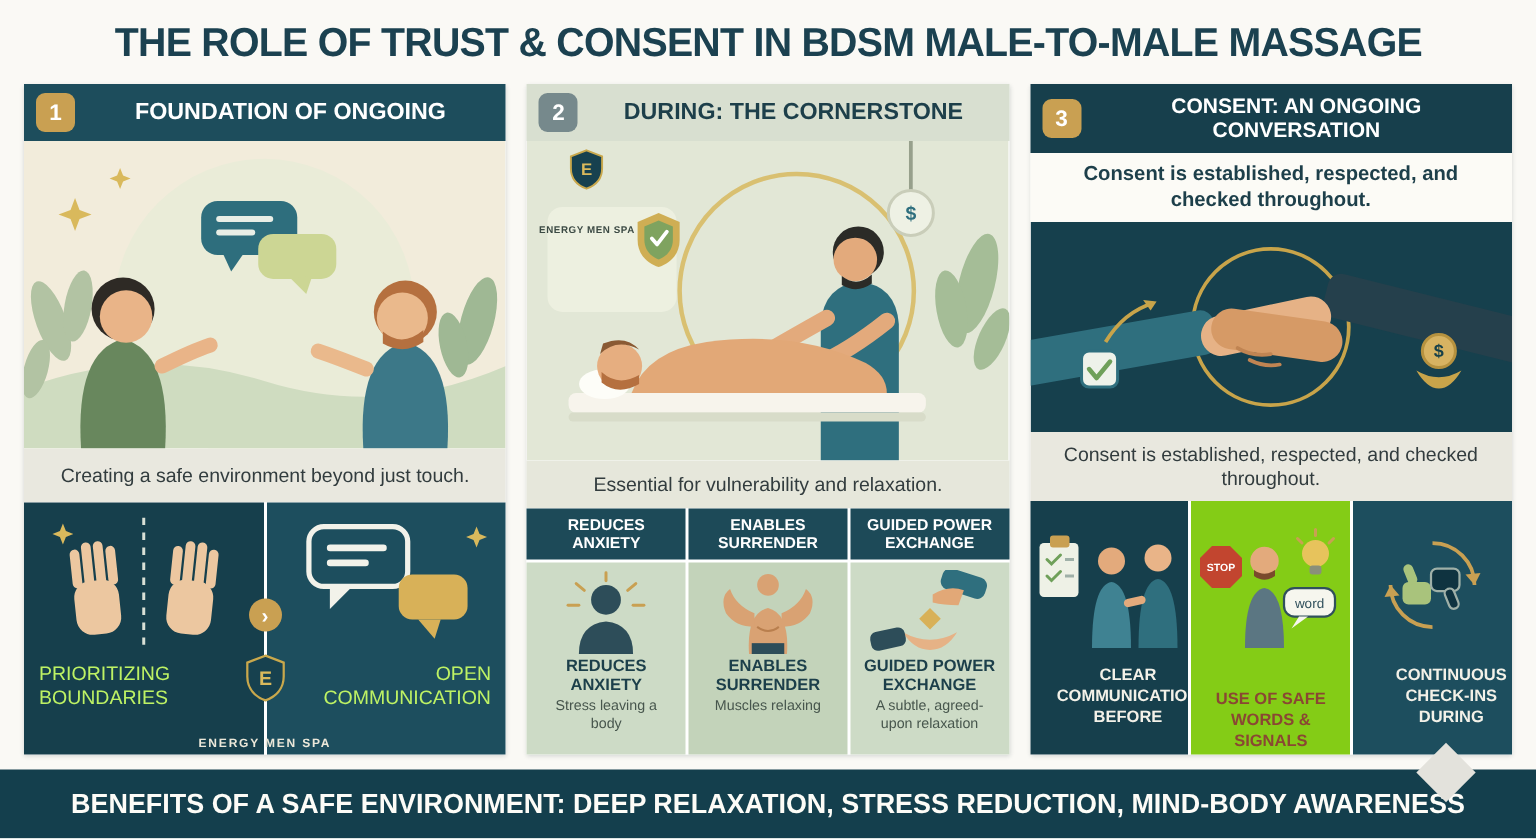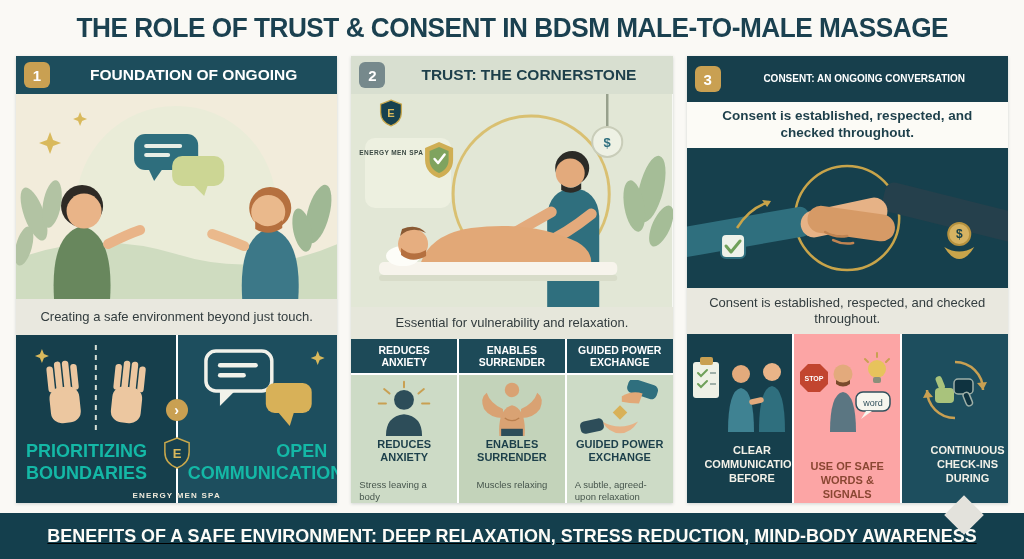--- a/index.html
+++ b/index.html
@@ -13,69 +13,69 @@
   .panel { width: 321.3px; height: 447px; background: #ffffff; display: flex; flex-direction: column; box-shadow: 0 1px 3px rgba(30,50,55,.18); }
 
   .p-head { display: flex; align-items: center; gap: 8px; padding: 0 8px; flex: 0 0 auto; }
   .p-head.dark1 { background: #1d4d5c; color: #fff; height: 38px; }
   .p-head.light { background: #d8dfd0; color: #1d3f4a; height: 38px; }
   .p-head.dark3 { background: #173f4c; color: #fff; height: 46px; }
   .badge { flex: 0 0 auto; width: 26px; height: 26px; border-radius: 6px; display: grid; place-items: center; font-weight: 800; font-size: 15px; color: #fff; }
   .badge.gold { background: #c9a052; }
   .badge.slate { background: #76898c; }
   .head-label { flex: 1; text-align: center; font-weight: 800; font-size: 15.5px; line-height: 1.12; }
-  .p-head.dark3 .head-label { font-size: 10px; }
+  .p-head.dark3 .head-label { font-size: 14px; }
 
   .illus { position: relative; overflow: hidden; flex: 0 0 auto; }
   .illus1 { height: 205px; }
   .illus2 { height: 213px; }
   .illus3 { height: 140px; }
   .illus svg.scene { display: block; width: 100%; height: 100%; }
 
   .caption { background: #e9e8df; color: #323c3e; font-size: 13px; font-weight: 500; display: grid; place-items: center; text-align: center; padding: 2px 12px; line-height: 1.2; flex: 0 0 auto; }
   .cap1 { height: 36px; }
   .cap2 { height: 32px; background: #e6e7db; }
   .cap3 { height: 46px; }
   .p3-sub { height: 46px; background: #fcfbf6; color: #1d3f4a; font-size: 13.5px; font-weight: 600; display: grid; place-items: center; text-align: center; padding: 2px 16px; line-height: 1.25; flex: 0 0 auto; }
 
   .p1-cells { position: relative; display: flex; gap: 2px; height: 168px; background: #ffffff; }
   .p1cell { flex: 1; display: flex; flex-direction: column; overflow: hidden; position: relative; }
   .p1cell.a { background: #163f4c; }
   .p1cell.b { background: #1d4e5e; }
   .p1cell svg.icon { display: block; width: 100%; height: 104px; flex: 0 0 auto; }
-  .cell-label { color: #14b8a6; font-weight: 700; font-size: 18px; line-height: 1.2; padding: 2px 10px 26px; }
+  .cell-label { color: #bef264; font-weight: 400; font-size: 13px; line-height: 1.2; padding: 2px 10px 26px; }
   .p1cell.a .cell-label { text-align: left; }
   .p1cell.b .cell-label { text-align: right; }
   .chevron { position: absolute; left: calc(50% - 11px); top: 64px; width: 22px; height: 22px; border-radius: 50%; background: #c9a052; color: #fff; display: grid; place-items: center; font-size: 14px; font-weight: 800; z-index: 2; }
   .logo { position: absolute; left: 50%; transform: translateX(-50%); bottom: 3px; width: 110px; text-align: center; z-index: 3; }
   .logo-name { color: #ece8da; font-size: 8px; font-weight: 700; letter-spacing: 1.2px; margin-top: 18px; white-space: nowrap; }
 
   .brand2 { position: absolute; top: 5px; left: 7px; width: 66px; text-align: center; z-index: 2; }
   .brand2 .logo-name { color: #3c4a44; font-size: 6.5px; letter-spacing: 0.4px; }
 
   .p2-grid { display: grid; grid-template-columns: 1fr 1fr 1fr; grid-template-rows: 34px 128px; gap: 2px; background: #ffffff; height: 164px; }
   .colhead { background: #1d4a58; color: #fff; font-size: 10.5px; font-weight: 800; display: grid; place-items: center; text-align: center; line-height: 1.15; padding: 2px 4px; }
   .colbody { display: flex; flex-direction: column; align-items: center; padding-top: 5px; overflow: hidden; }
   .colbody.t1 { background: #cddbc6; }
   .colbody.t2 { background: #c3d3ba; }
   .colbody svg.icon { width: 100px; height: 56px; flex: 0 0 auto; }
   .col-label { color: #1c3f4a; font-size: 11px; font-weight: 800; text-align: center; line-height: 1.15; margin-top: 2px; padding: 0 4px; }
-  .col-sub { color: #47564d; font-size: 9.5px; line-height: 1.2; margin-top: 16px; padding: 0 8px; }
+  .col-sub { color: #47564d; font-size: 9.5px; text-align: center; line-height: 1.2; margin-top: 2px; padding: 0 8px; }
 
   .p3-cells { display: flex; gap: 2px; height: 169px; background: #ffffff; }
   .p3cell { flex: 1; display: flex; flex-direction: column; align-items: center; overflow: hidden; }
   .p3cell.dark { background: #163f4c; }
   .p3cell.dark2 { background: #1d4e5e; align-items: center; }
-  .p3cell.light { background: #fca5a5; }
+  .p3cell.light { background: #84cc16; }
   .p3cell svg.icon { width: 100px; height: 104px; flex: 0 0 auto; margin-top: 6px; }
   .p3-label { font-size: 11px; font-weight: 800; text-align: center; line-height: 1.25; padding: 0 6px 8px; }
   .p3cell.dark .p3-label, .p3cell.dark2 .p3-label { color: #f3f1e8; padding-left: 31px; }
   .p3cell.light .p3-label { color: #8a4733; margin-top: 16px; }
 
-  .footer { position: absolute; left: 0; right: 0; bottom: 0; height: 46px; background: #143f4d; display: flex; align-items: center; justify-content: center; text-decoration: underline; }
+  .footer { position: absolute; left: 0; right: 0; bottom: 0; height: 46px; background: #143f4d; display: flex; align-items: center; justify-content: center; }
   .footer span { display: inline-block; transform: scaleX(0.97); color: #fdfcf7; font-size: 18.5px; font-weight: 800; white-space: nowrap; }
   .diamond { position: absolute; right: 46px; bottom: 30px; width: 28px; height: 28px; background: #e3e2dc; transform: rotate(45deg); z-index: 4; }
 </style>
 </head>
 <body>
 
 <div class="poster">
 
   <div class="title">
     <span>THE ROLE OF TRUST &amp; CONSENT IN BDSM MALE-TO-MALE MASSAGE</span>
@@ -181,21 +181,21 @@
             <text x="15" y="22" text-anchor="middle" font-size="14" font-weight="bold" fill="#d9b95c">E</text>
           </svg>
           <div class="logo-name">ENERGY MEN SPA</div>
         </div>
       </div>
     </div>
 
     <div class="panel">
       <div class="p-head light">
         <span class="badge slate">2</span>
-        <span class="head-label">TRUST: THE CORNERSTONE</span>
+        <span class="head-label">DURING: THE CORNERSTONE</span>
       </div>
 
       <div class="illus illus2">
         <svg class="scene" viewBox="0 0 321 213" preserveAspectRatio="xMidYMid slice">
           <rect width="321" height="213" fill="#e2e7d6"></rect>
           <rect x="14" y="44" width="86" height="70" rx="10" fill="#edf0e0"></rect>
           <g fill="#a5bd97">
             <ellipse cx="300" cy="95" rx="12" ry="34" transform="rotate(14 300 95)"></ellipse>
             <ellipse cx="283" cy="112" rx="10" ry="26" transform="rotate(-10 283 112)"></ellipse>
             <ellipse cx="310" cy="132" rx="9" ry="22" transform="rotate(24 310 132)"></ellipse>

